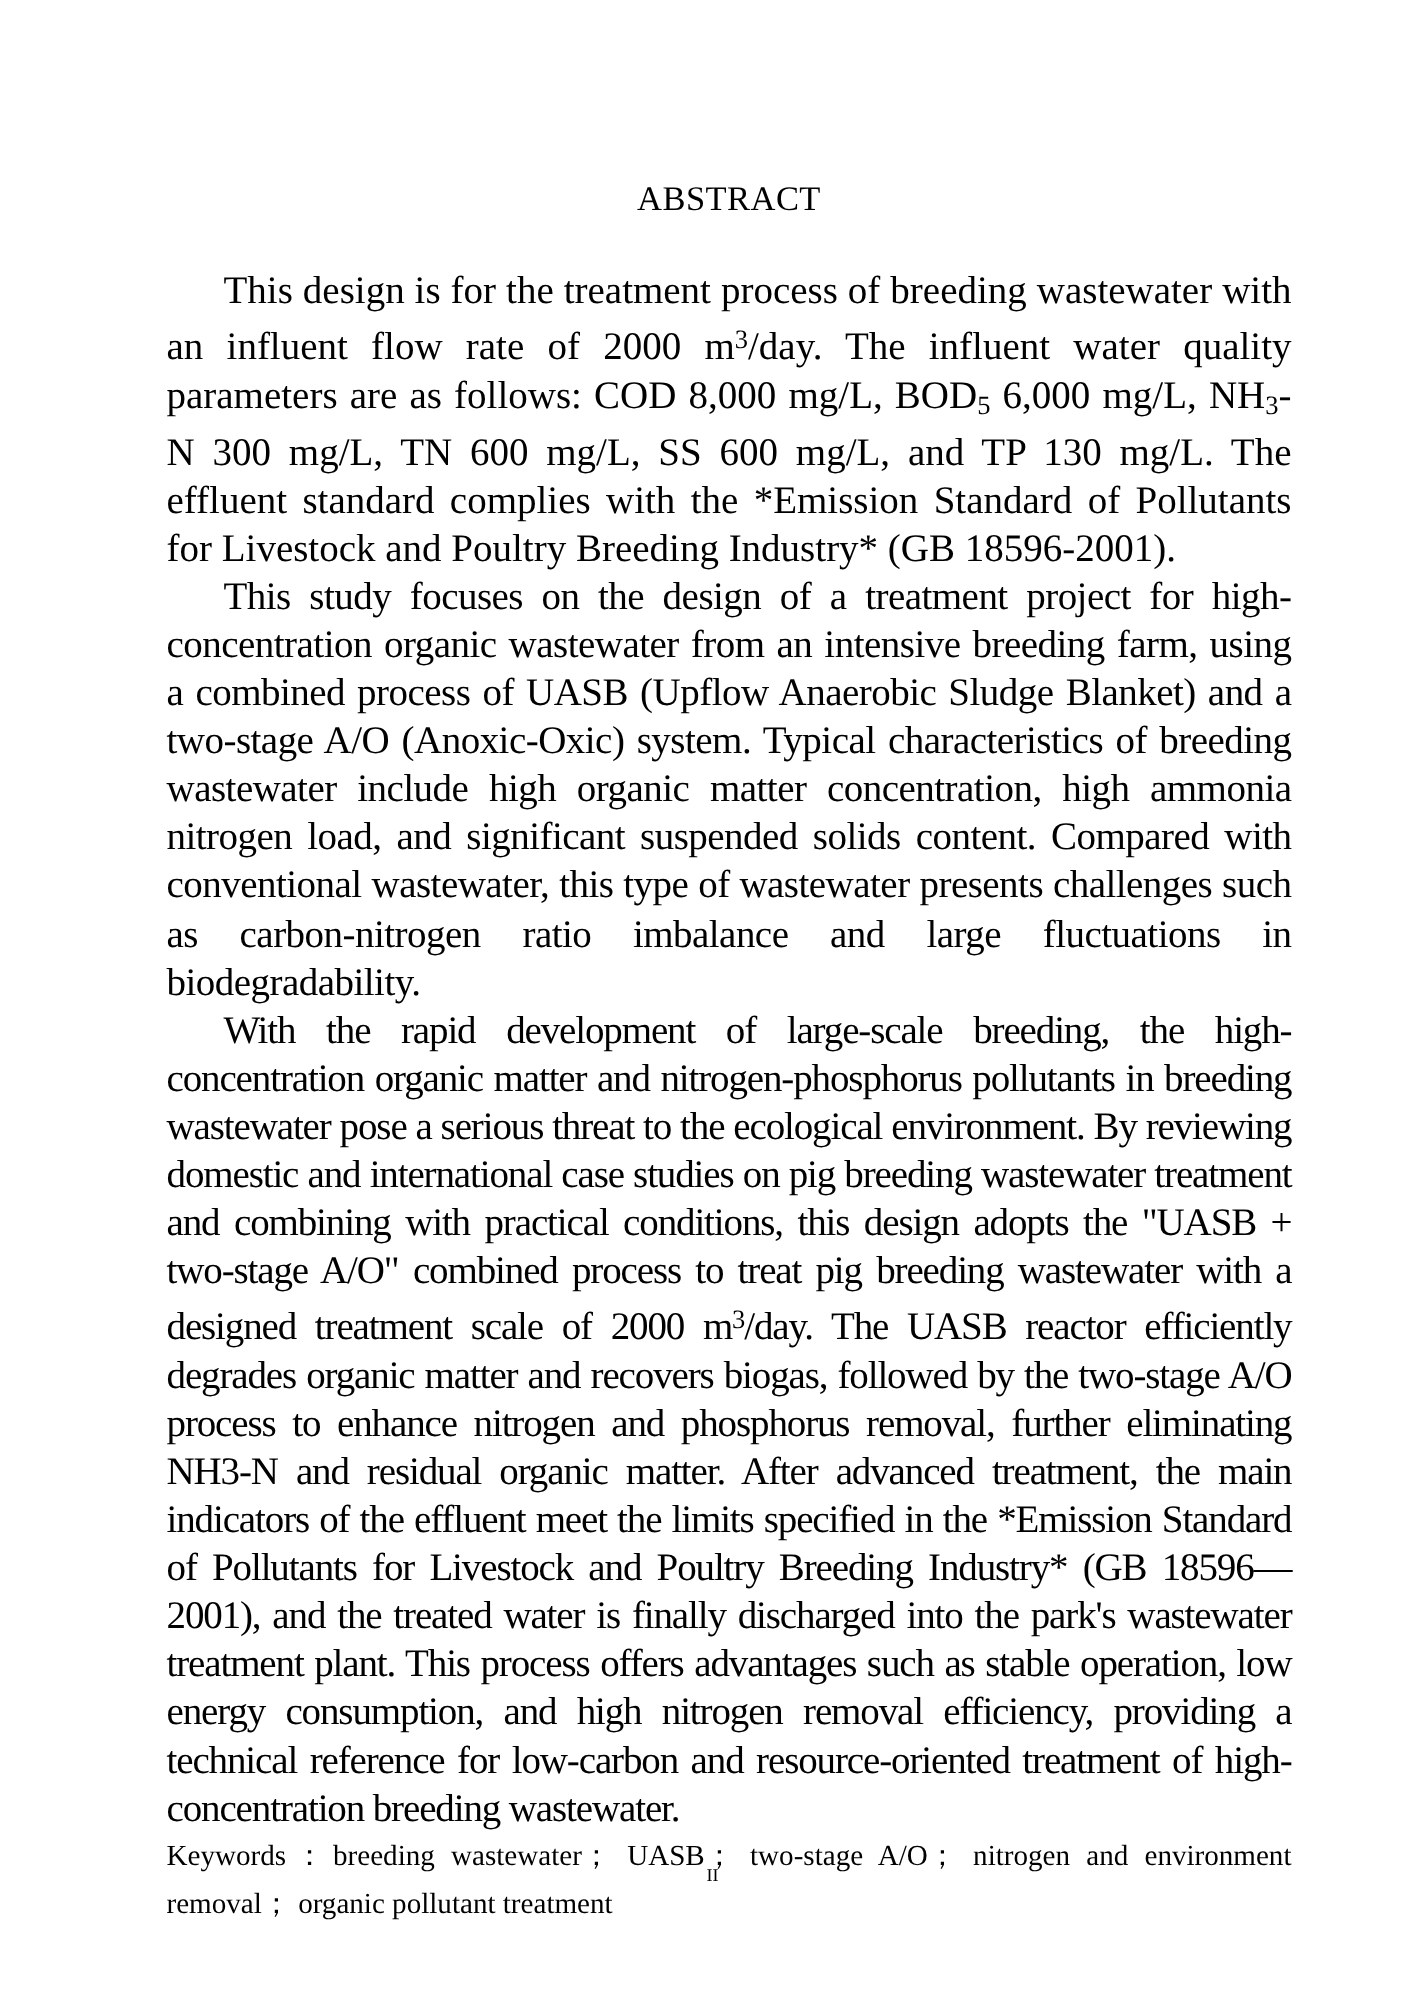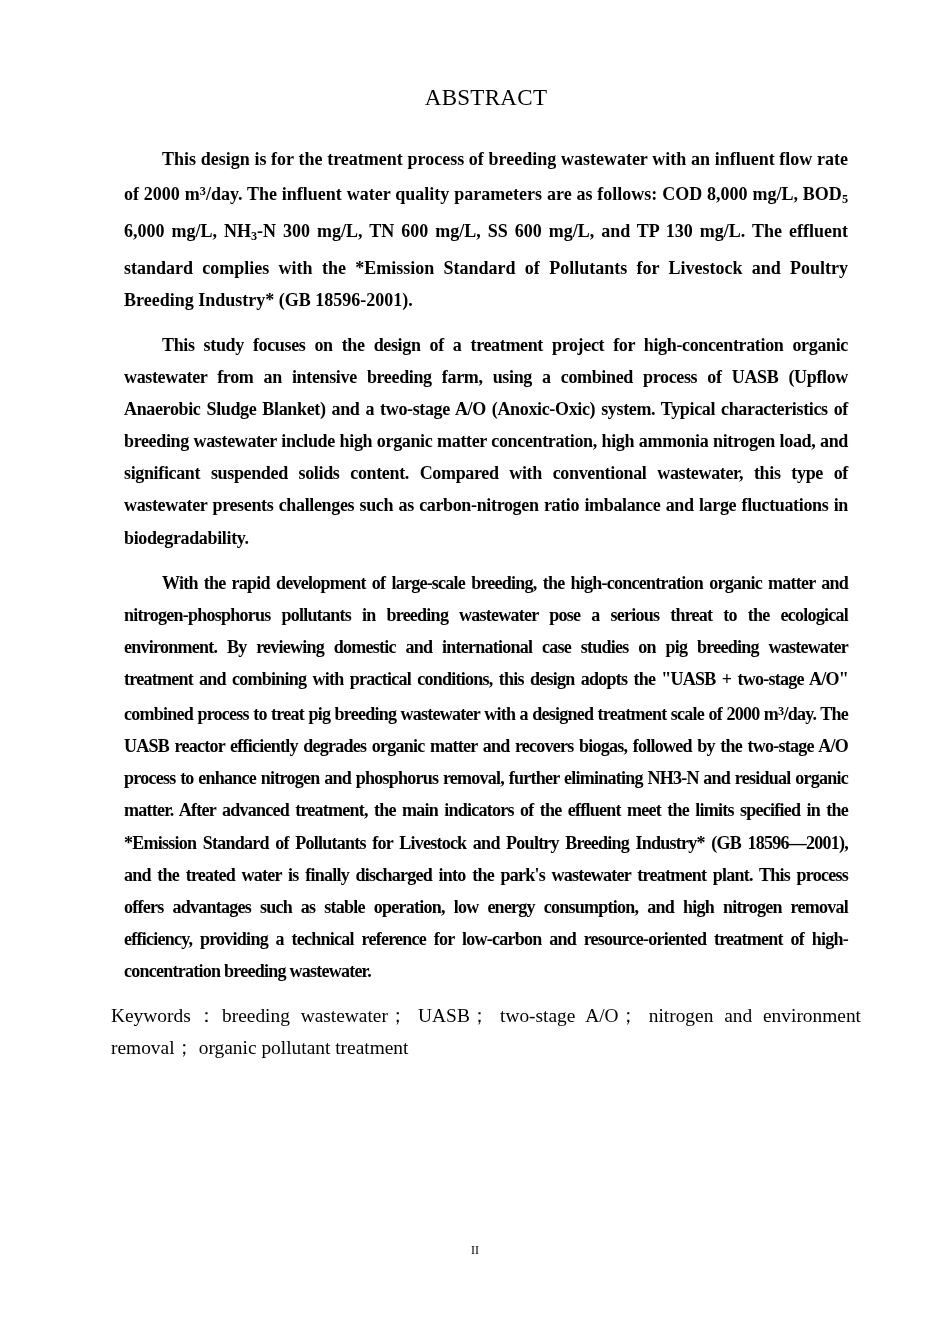--- a/index.html
+++ b/index.html
@@ -25,32 +25,31 @@
     position: absolute;
     left: 111px;
     top: 0;
     width: 750px;
   }
   .doc-title {
     text-align: center;
     font-size: 23px;
     line-height: 30px;
     margin: 0;
-    padding-top: 83px;
+    padding-top: 118px;
     font-weight: normal;
     letter-spacing: 0.3px;
   }
   .para {
-    font-size: 18px;
+    font-size: 26px;
     line-height: 32.1px;
     text-align: justify;
     text-justify: inter-word;
-    margin: 13px;
+    margin: 0;
     hyphens: none;
-    font-weight: bold;
   }
   .para.first {
     margin-top: 30px;
   }
   .indent {
     text-indent: 38px;
   }
   
   .tight { letter-spacing: -0.35px; }
   .tighter { letter-spacing: -0.75px; }

